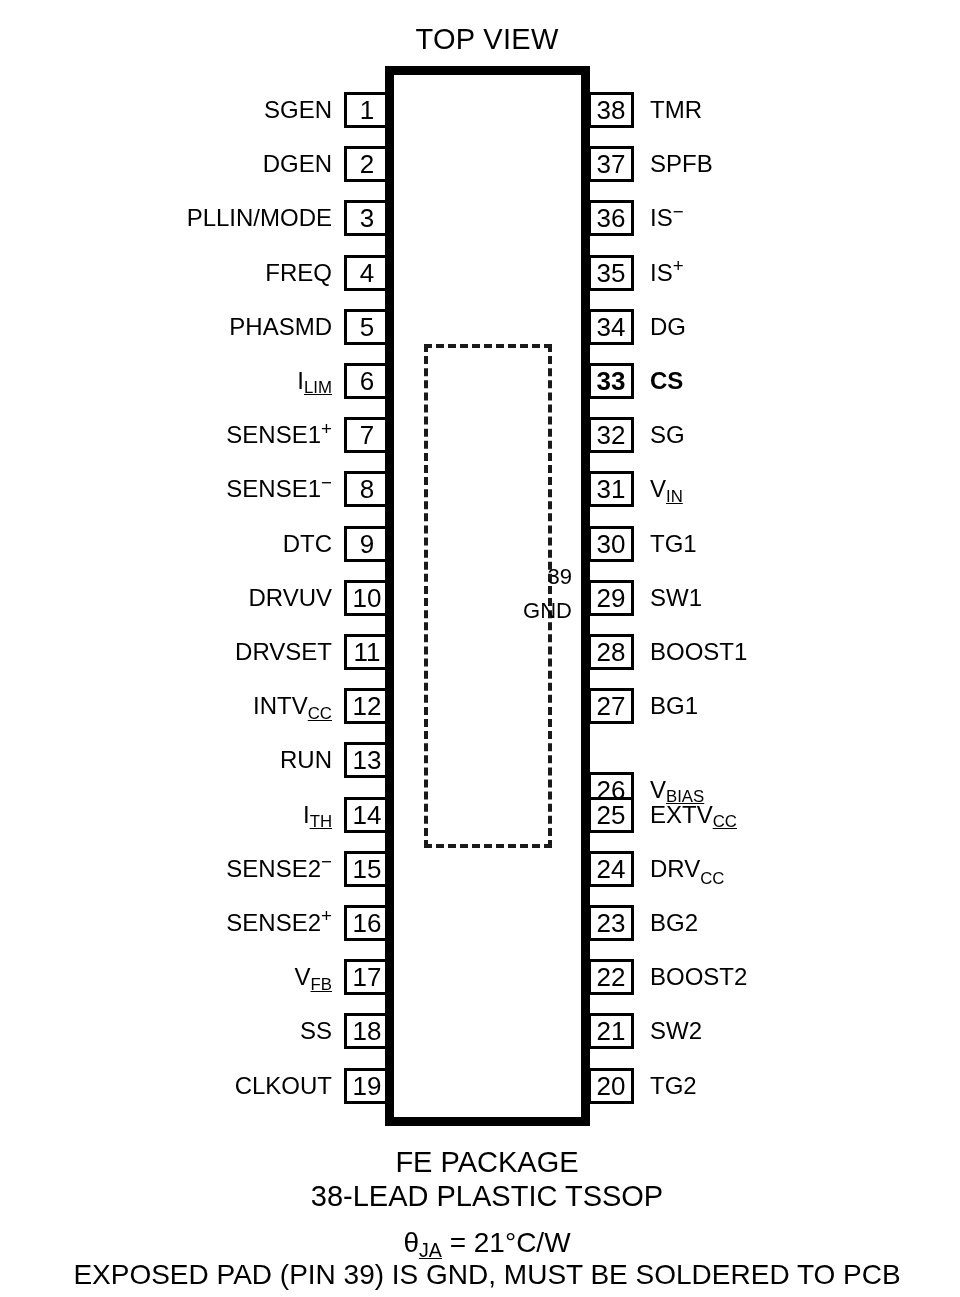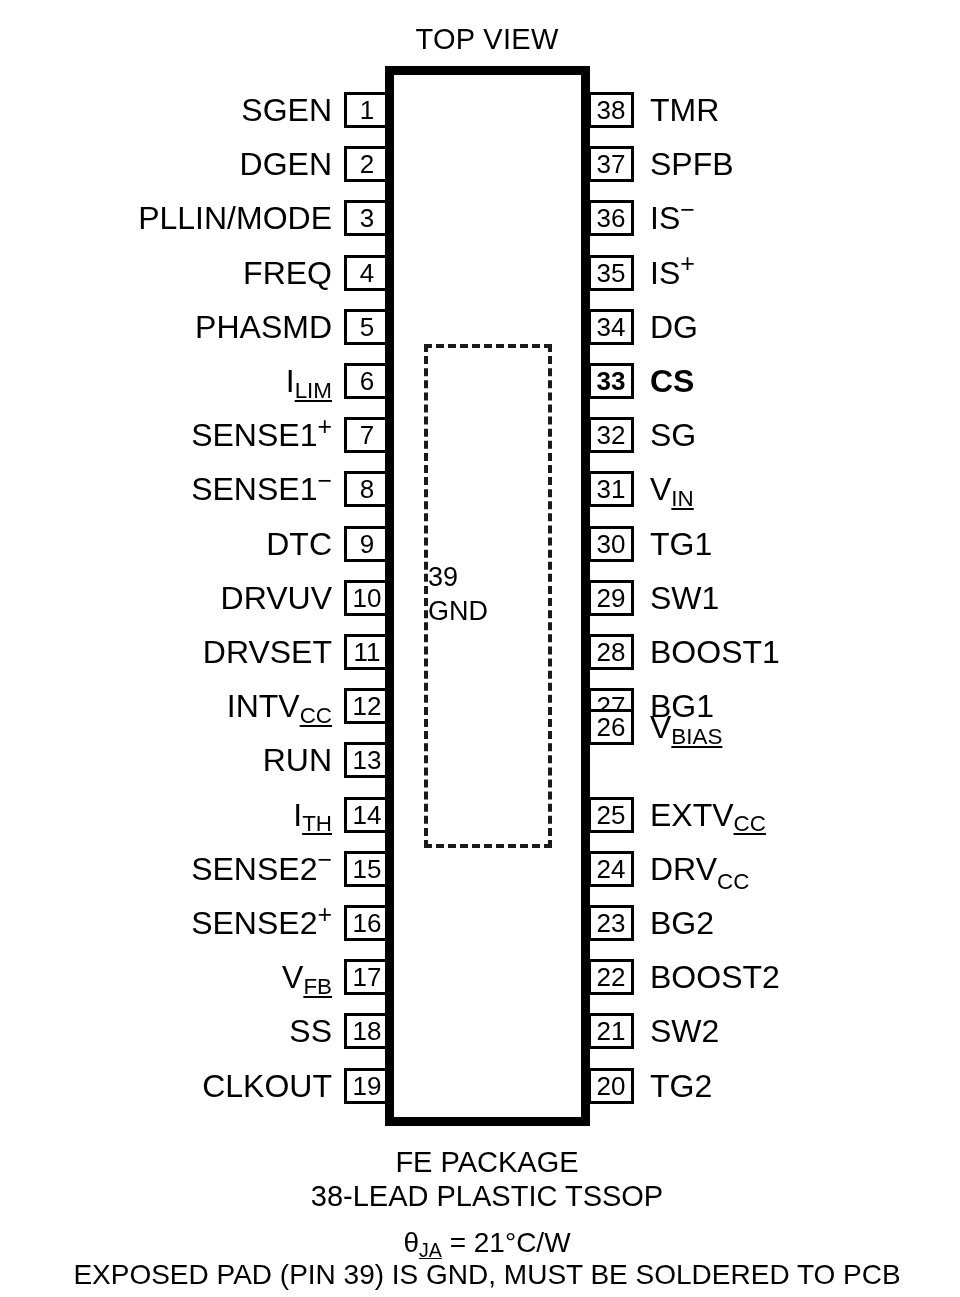--- a/index.html
+++ b/index.html
@@ -49,24 +49,24 @@
     position: absolute;
     left: 424px; top: 344px;
     width: 128px; height: 504px;
     border: 4px dashed #1a1a1a;
     box-sizing: border-box;
     z-index: 4;
     background: transparent;
   }
   .exposed-pad-label {
     position: absolute;
-    left: 428px; top: 560px;
+    left: 444px; top: 560px;
     width: 128px;
-    text-align: left;
-    font-size: 27px;
+    text-align: right;
+    font-size: 22px;
     line-height: 34px;
     z-index: 5;
     white-space: pre-line;
   }
 
   
   .pin-row {
     position: absolute;
     height: 36px;
   }
@@ -84,21 +84,21 @@
     line-height: 30px;
     text-align: center;
     z-index: 2;
   }
   .pin-row.left  .pin-box { right: 0; left: 344px; }
   .pin-row.right .pin-box { left: 0;  width: 46px; }
 
   .pin-label {
     position: absolute;
     top: -1px;
-    font-size: 32px;
+    font-size: 24px;
     line-height: 38px;
     white-space: nowrap;
   }
   .pin-row.left .pin-label {
     right: 58px;
     text-align: right;
   }
   .pin-row.right .pin-label {
     left: 62px;
     text-align: right;
@@ -271,21 +271,21 @@
         <div class="pin-label">SW1</div>
       </div>
       <div class="pin-row right" style="top: 634px;">
         <div class="pin-box">28</div>
         <div class="pin-label">BOOST1</div>
       </div>
       <div class="pin-row right" style="top: 688.2px;">
         <div class="pin-box">27</div>
         <div class="pin-label">BG1</div>
       </div>
-      <div class="pin-row right" style="top: 709px;">
+      <div class="pin-row right" style="top: 772px;">
         <div class="pin-box">26</div>
         <div class="pin-label">V<span class="sub">BIAS</span></div>
       </div>
       <div class="pin-row right" style="top: 796.6px;">
         <div class="pin-box">25</div>
         <div class="pin-label">EXTV<span class="sub">CC</span></div>
       </div>
       <div class="pin-row right" style="top: 850.8px;">
         <div class="pin-box">24</div>
         <div class="pin-label">DRV<span class="sub-deep">CC</span></div>

